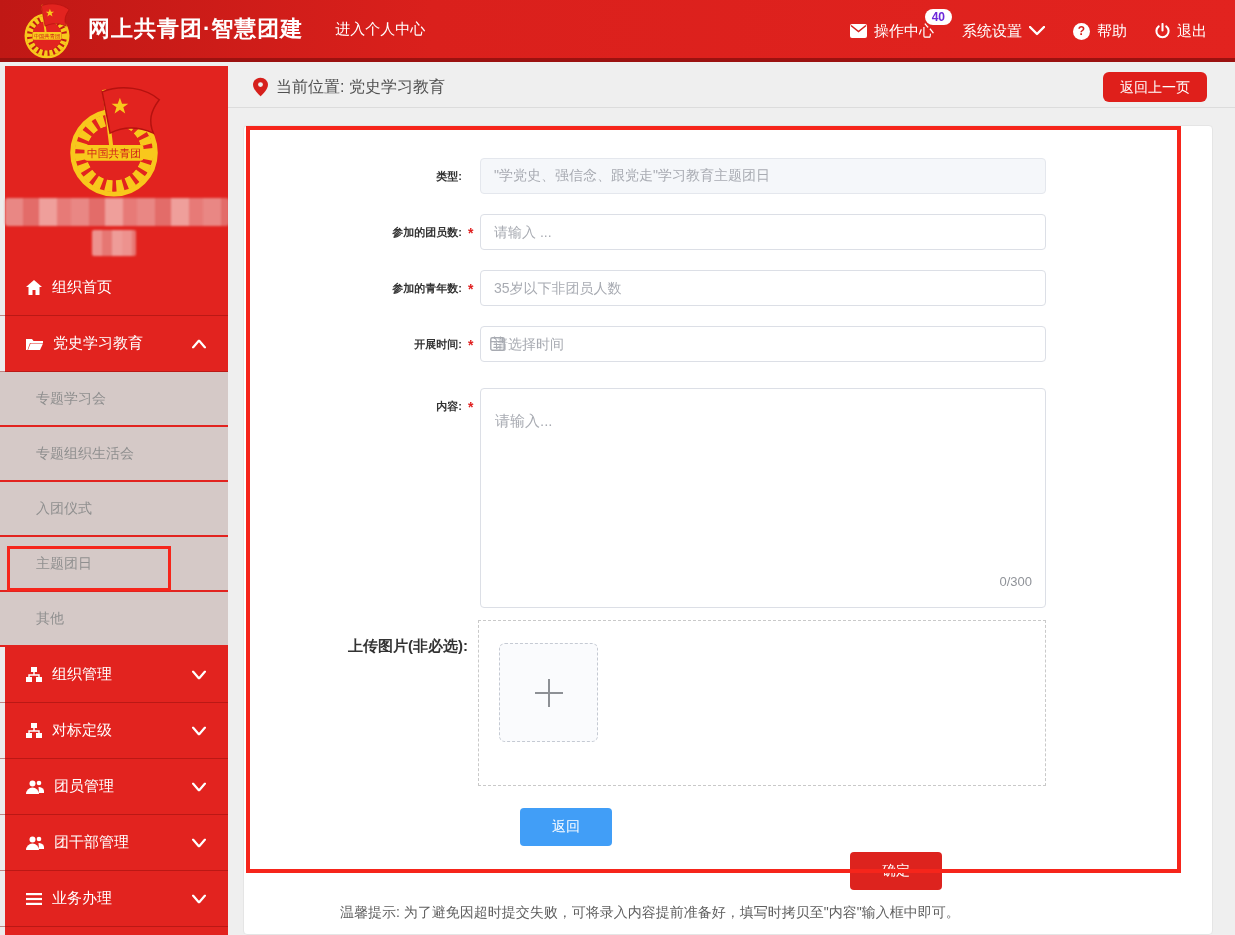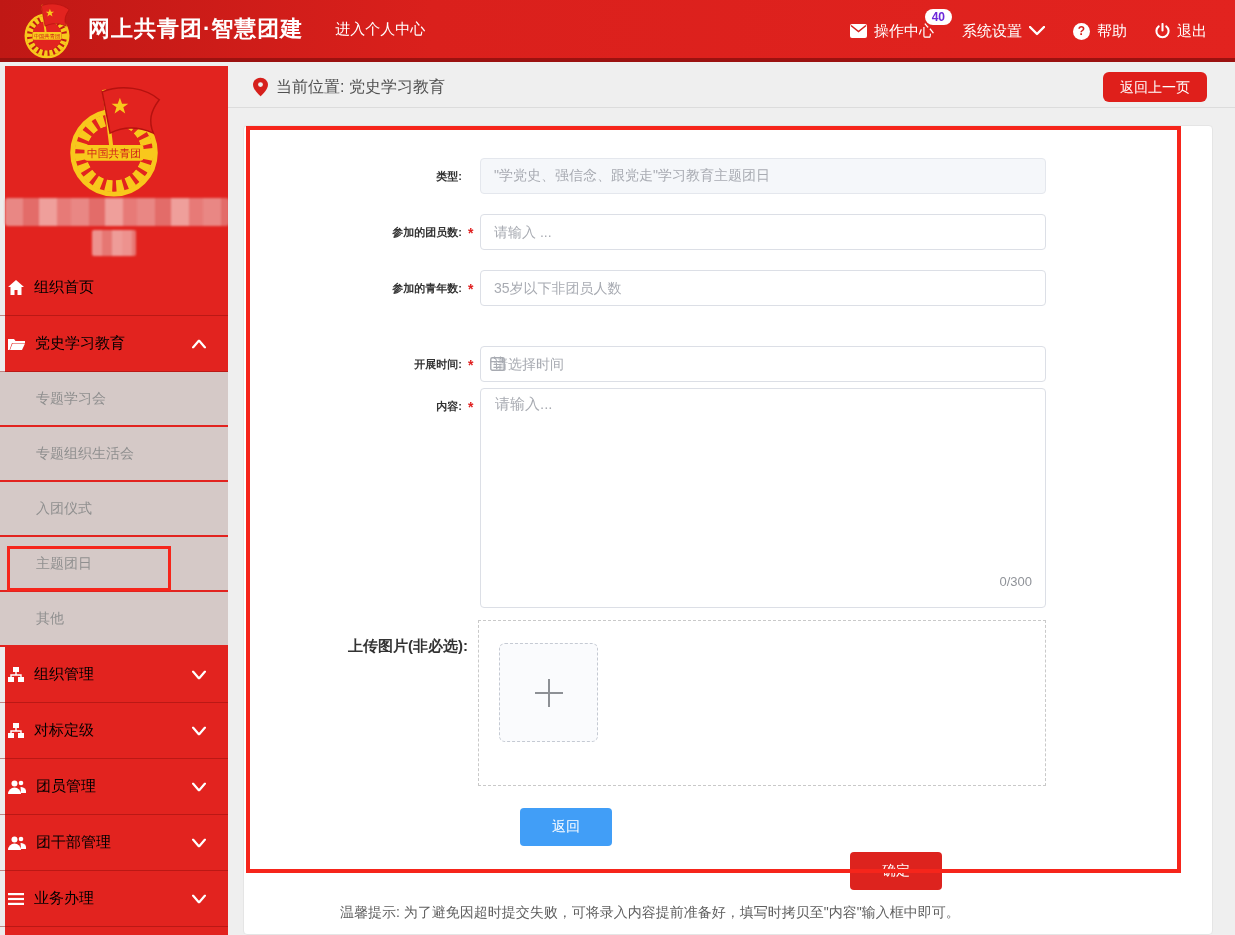--- a/index.html
+++ b/index.html
@@ -26,22 +26,22 @@
   .scrollstrip{position:absolute;left:0;top:0;width:5px;height:100%;background:#ececec;}
   .emblem-wrap{position:absolute;left:0;top:16px;width:228px;display:flex;justify-content:center;}
   .logo-lg{width:156px;height:118px;}
   .blur1{position:absolute;left:5px;top:132px;width:224px;height:28px;border-radius:3px;
     background:repeating-linear-gradient(90deg,#ea8d8a 0 18px,#e4706d 18px 34px,#f0a6a2 34px 52px,#e87f7c 52px 66px);
     filter:blur(1.2px);opacity:.95;}
   .blur2{position:absolute;left:92px;top:164px;width:44px;height:26px;border-radius:2px;
     background:repeating-linear-gradient(90deg,#ef9f9b 0 10px,#e7817d 10px 20px,#f0aaa6 20px 30px);
     filter:blur(1.2px);opacity:.9;}
   .snav{position:absolute;left:0;top:194px;width:228px;}
-  .nav-item{height:56px;display:flex;align-items:center;gap:10px;padding-left:8px;
-    color:#000000;font-size:15px;border-bottom:1px solid rgba(140,10,8,.45);cursor:pointer;position:relative;}
+  .nav-item{height:56px;display:flex;align-items:center;gap:10px;padding-left:26px;
+    color:#ffffff;font-size:15px;border-bottom:1px solid rgba(140,10,8,.45);cursor:pointer;position:relative;}
   .nav-item .chev{position:absolute;right:22px;top:50%;transform:translateY(-50%);}
   .submenu{background:#e2231f;}
   .sub-item{height:55px;background:#d5c9c7;border-bottom:2px solid #e2231f;display:flex;
     align-items:center;padding-left:36px;color:#8f8f8f;font-size:14px;cursor:pointer;}
   .ann-menu{position:absolute;left:7px;top:480px;width:164px;height:45px;
     border:3px solid #f6251b;pointer-events:none;}
 
   
   .content{position:absolute;left:228px;top:66px;width:1007px;height:869px;background:#efefef;}
   .bc-bar{position:absolute;left:0;top:0;width:100%;height:42px;border-bottom:1px solid #dcdcdc;}
@@ -58,21 +58,21 @@
   .f-label{position:absolute;left:34px;width:200px;text-align:right;font-size:11px;
     font-weight:bold;color:#333;line-height:36px;}
   .f-ast{position:absolute;left:240px;line-height:38px;color:#e02020;font-size:14px;font-weight:bold;}
   .f-input{position:absolute;left:252px;top:0;width:566px;height:36px;border:1px solid #dcdfe6;
     border-radius:4px;font-size:14px;color:#606266;padding:0 13px;background:#fff;outline:none;}
   .f-input::placeholder{color:#a8abb2;}
   .f-input.readonly{background:#f5f7fa;color:#a8abb2;border-color:#e4e7ed;}
   .f-input.with-icon{}
   .cal-icon{position:absolute;left:262px;top:10px;pointer-events:none;}
   .f-textarea{position:absolute;left:252px;top:0;width:566px;height:220px;border:1px solid #dcdfe6;
-    border-radius:4px;font-size:15px;color:#606266;padding:6px 14px;resize:none;outline:none;
+    border-radius:4px;font-size:15px;color:#606266;padding:23px 14px;resize:none;outline:none;
     font-family:"Liberation Sans","DejaVu Sans",sans-serif;}
   .f-textarea::placeholder{color:#a8abb2;}
   .counter{position:absolute;left:738px;top:186px;width:66px;text-align:right;
     font-size:13px;color:#909399;}
   .upl-label{position:absolute;left:34px;top:16px;width:206px;text-align:right;font-size:15px;
     font-weight:bold;color:#333;line-height:20px;}
   .upl-outer{position:absolute;left:250px;top:0;width:568px;height:166px;
     border:1px dashed #c9c9c9;background:#fff;}
   .upl-tile{position:absolute;left:20px;top:22px;width:99px;height:99px;border:1px dashed #c5cad3;
     border-radius:6px;background:#fafbfd;cursor:pointer;}
@@ -277,21 +277,21 @@
     <span class="f-ast">*</span>
     <input class="f-input" placeholder="请输入 ..." style="">
   </div>
 
   <div class="frow" style="top:204px;">
     <div class="f-label">参加的青年数:</div>
     <span class="f-ast">*</span>
     <input class="f-input" placeholder="35岁以下非团员人数" style="">
   </div>
 
-  <div class="frow" style="top:260px;margin-top:20px;">
+  <div class="frow" style="top:260px;">
     <div class="f-label">开展时间:</div>
     <span class="f-ast">*</span>
     <input class="f-input with-icon" placeholder="请选择时间" style="">
     <svg class="cal-icon" width="15" height="15" viewBox="0 0 15 15">
       <rect x="0.8" y="1.8" width="13.4" height="12.4" rx="1.5" fill="none" stroke="#a8abb2" stroke-width="1.4"></rect>
       <path d="M0.8 5.6 H14.2 M4.5 0.5 V3 M10.5 0.5 V3 M3.5 8.5 H11.5 M3.5 11.3 H11.5" stroke="#a8abb2" stroke-width="1.2"></path>
     </svg>
   </div>
 
   <div class="frow" style="top:322px;height:220px;">

